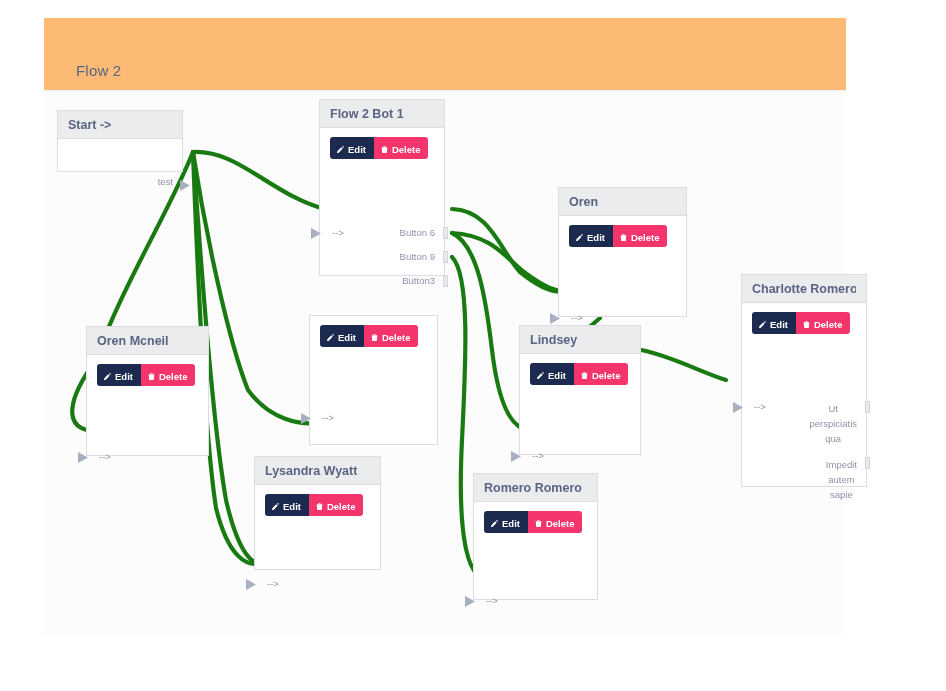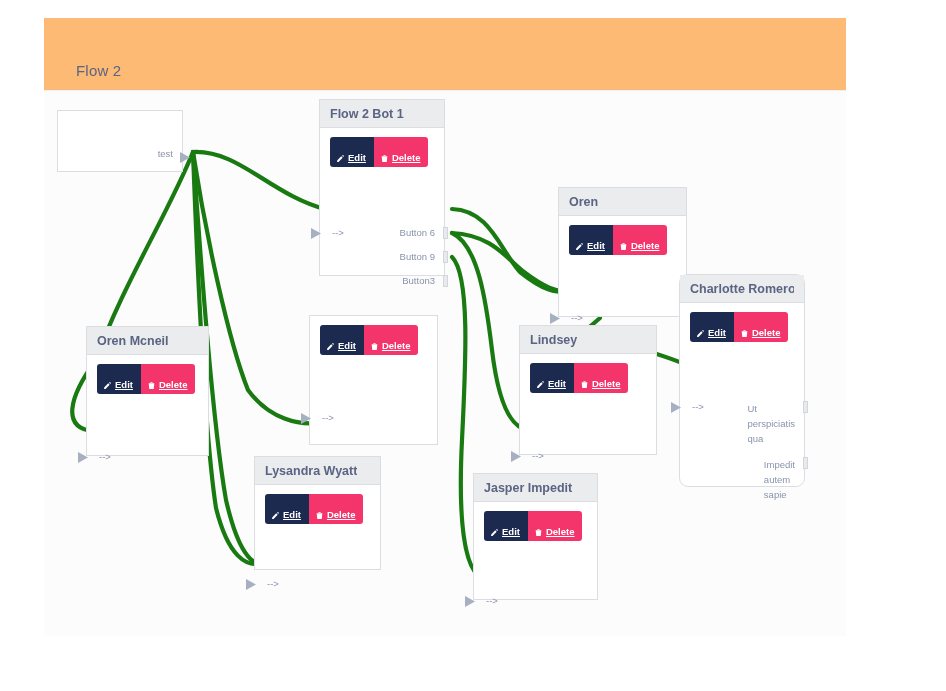--- a/index.html
+++ b/index.html
@@ -46,38 +46,37 @@
     padding:0 10px;
     box-sizing:border-box;
   }
   .node-title{
     font-size:12.5px;color:#5a6483;font-weight:bold;
     white-space:nowrap;overflow:hidden;
   }
   .node-body{position:relative;height:calc(100% - 28px);}
   .btn-row{position:absolute;left:10px;top:9px;display:flex;}
   .btn{
-    display:flex;align-items:flex-end;gap:3px;
+    display:flex;align-items:flex-start;gap:3px;
     font-size:9.5px;color:#ffffff;font-weight:bold;
-    padding:16px 8px 4px 6px;
+    padding:8px 8px 4px 6px;
     box-sizing:border-box;line-height:1;
     white-space:nowrap;
-    text-decoration:underline;
   }
   .btn-edit{background:#1b2a4e;border-radius:3px 0 0 3px;}
   .btn-delete{background:#f4356b;border-radius:0 3px 3px 0;}
   .btn svg{display:block;}
 
   .port-row{
     position:absolute;
     font-size:9.5px;color:#8a93ab;
     white-space:nowrap;
   }
   .port-in{left:12px;}
-  .port-out{right:9px;text-align:left;}
+  .port-out{right:9px;text-align:center;}
 
   .nub{
     position:absolute;width:5px;height:12px;
     background:#e9eaee;border:1px solid #d3d5dc;
     box-sizing:border-box;
   }
   .nub-right{right:-4px;}
 
   .in-arrow{position:absolute;left:-9px;width:10px;height:11px;}
   .in-arrow svg{display:block;}
@@ -104,20 +103,23 @@
       <path d="M 452 209 C 490 210 500 250 520 272 C 545 292 556 292 567 292" class="edge" stroke="#1a7a12"></path>
       <path d="M 452 233 C 492 235 506 258 524 272 C 545 288 556 291 567 292" class="edge" stroke="#1a7a12"></path>
       <path d="M 452 233 C 478 245 486 300 492 350 C 498 400 510 428 528 430" class="edge" stroke="#1a7a12"></path>
       <path d="M 452 257 C 470 275 466 360 462 440 C 458 520 464 570 482 578" class="edge" stroke="#1a7a12"></path>
       <path d="M 600 318 C 592 325 586 330 578 336" class="edge" stroke="#1a7a12"></path>
       <path d="M 641 350 C 672 356 700 372 726 380" class="edge" stroke="#1a7a12"></path>
     </svg>
 
   <div id="node-layer">
       <div class="node" style="left: 57px; top: 110px; width: 126px; height: 62px;">
+        <div class="node-head">
+          <div class="node-title">Start -&gt;</div>
+        </div>
         <div class="node-body">
           <div class="port-row port-out" style="top: 37px;">test</div>
           <div class="start-out-arrow" style="top: 38px;"><svg width="10" height="11" viewBox="0 0 10 11" aria-hidden="true">
               <path fill="#a7b0c0" d="M0 0 L10 5.5 L0 11 Z"></path>
             </svg></div>
         </div>
       </div>
       <div class="node" style="left: 319px; top: 99px; width: 126px; height: 177px;">
         <div class="node-head">
           <div class="node-title">Flow 2 Bot 1</div>
@@ -274,21 +276,21 @@
             </div>
           </div>
           <div class="port-row port-in" style="top: 96px;">--&gt;</div>
           <div class="in-arrow" style="top: 97px;">
             <svg width="10" height="11" viewBox="0 0 10 11" aria-hidden="true">
               <path fill="#a7b0c0" d="M0 0 L10 5.5 L0 11 Z"></path>
             </svg>
           </div>
         </div>
       </div>
-      <div class="node" style="left: 519px; top: 325px; width: 138px; height: 130px;">
+      <div class="node" style="left: 519px; top: 325px; width: 122px; height: 130px;">
         <div class="node-head">
           <div class="node-title">Lindsey</div>
         </div>
         <div class="node-body">
           <div class="btn-row">
             <div class="btn btn-edit" style="background: rgb(27, 42, 78);">
               <span>
                 <svg width="9" height="9" viewBox="0 0 16 16" aria-hidden="true">
                   <path fill="#ffffff" d="M2 11.5V14h2.5l7.3-7.3-2.5-2.5L2 11.5z"></path>
                   <path fill="#ffffff" d="M13.8 4.2c.3-.3.3-.7 0-1l-1-1c-.3-.3-.7-.3-1 0l-1 1 2 2 1-1z"></path>
@@ -308,21 +310,21 @@
           <div class="port-row port-in" style="top: 96px;">--&gt;</div>
           <div class="in-arrow" style="top: 97px;">
             <svg width="10" height="11" viewBox="0 0 10 11" aria-hidden="true">
               <path fill="#a7b0c0" d="M0 0 L10 5.5 L0 11 Z"></path>
             </svg>
           </div>
         </div>
       </div>
       <div class="node" style="left: 473px; top: 473px; width: 125px; height: 127px;">
         <div class="node-head">
-          <div class="node-title">Jasper Impedit</div>
+          <div class="node-title">Romero Romero</div>
         </div>
         <div class="node-body">
           <div class="btn-row">
             <div class="btn btn-edit" style="background: rgb(27, 42, 78);">
               <span>
                 <svg width="9" height="9" viewBox="0 0 16 16" aria-hidden="true">
                   <path fill="#ffffff" d="M2 11.5V14h2.5l7.3-7.3-2.5-2.5L2 11.5z"></path>
                   <path fill="#ffffff" d="M13.8 4.2c.3-.3.3-.7 0-1l-1-1c-.3-.3-.7-.3-1 0l-1 1 2 2 1-1z"></path>
                 </svg>
               </span>
@@ -338,21 +340,21 @@
             </div>
           </div>
           <div class="port-row port-in" style="top: 93px;">--&gt;</div>
           <div class="in-arrow" style="top: 94px;">
             <svg width="10" height="11" viewBox="0 0 10 11" aria-hidden="true">
               <path fill="#a7b0c0" d="M0 0 L10 5.5 L0 11 Z"></path>
             </svg>
           </div>
         </div>
       </div>
-      <div class="node" style="left: 679px; top: 274px; width: 126px; height: 213px; border-radius: 9px;">
+      <div class="node" style="left: 741px; top: 274px; width: 126px; height: 213px;">
         <div class="node-head">
           <div class="node-title">Charlotte Romero</div>
         </div>
         <div class="node-body">
           <div class="btn-row">
             <div class="btn btn-edit" style="background: rgb(27, 42, 78);">
               <span>
                 <svg width="9" height="9" viewBox="0 0 16 16" aria-hidden="true">
                   <path fill="#ffffff" d="M2 11.5V14h2.5l7.3-7.3-2.5-2.5L2 11.5z"></path>
                   <path fill="#ffffff" d="M13.8 4.2c.3-.3.3-.7 0-1l-1-1c-.3-.3-.7-.3-1 0l-1 1 2 2 1-1z"></path>

